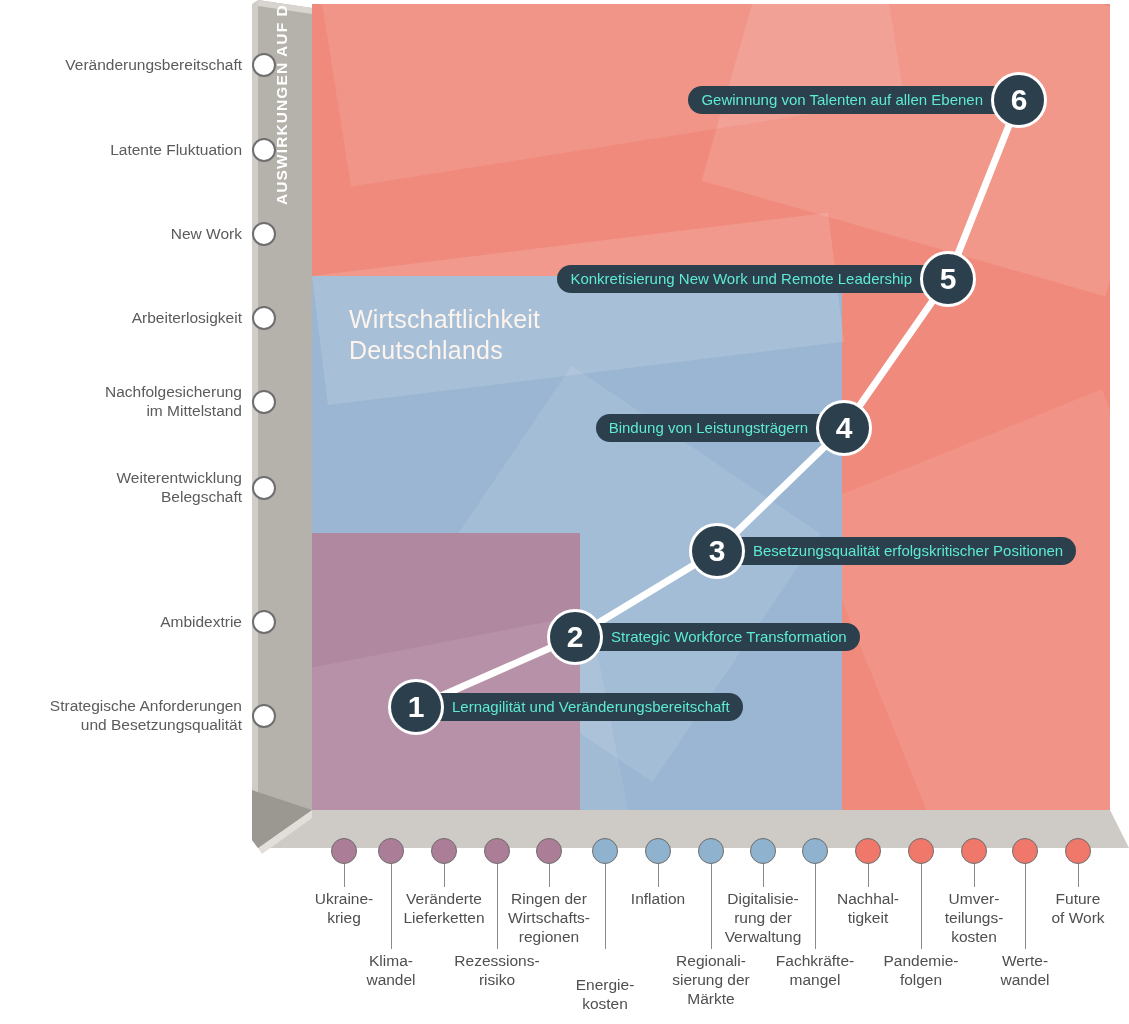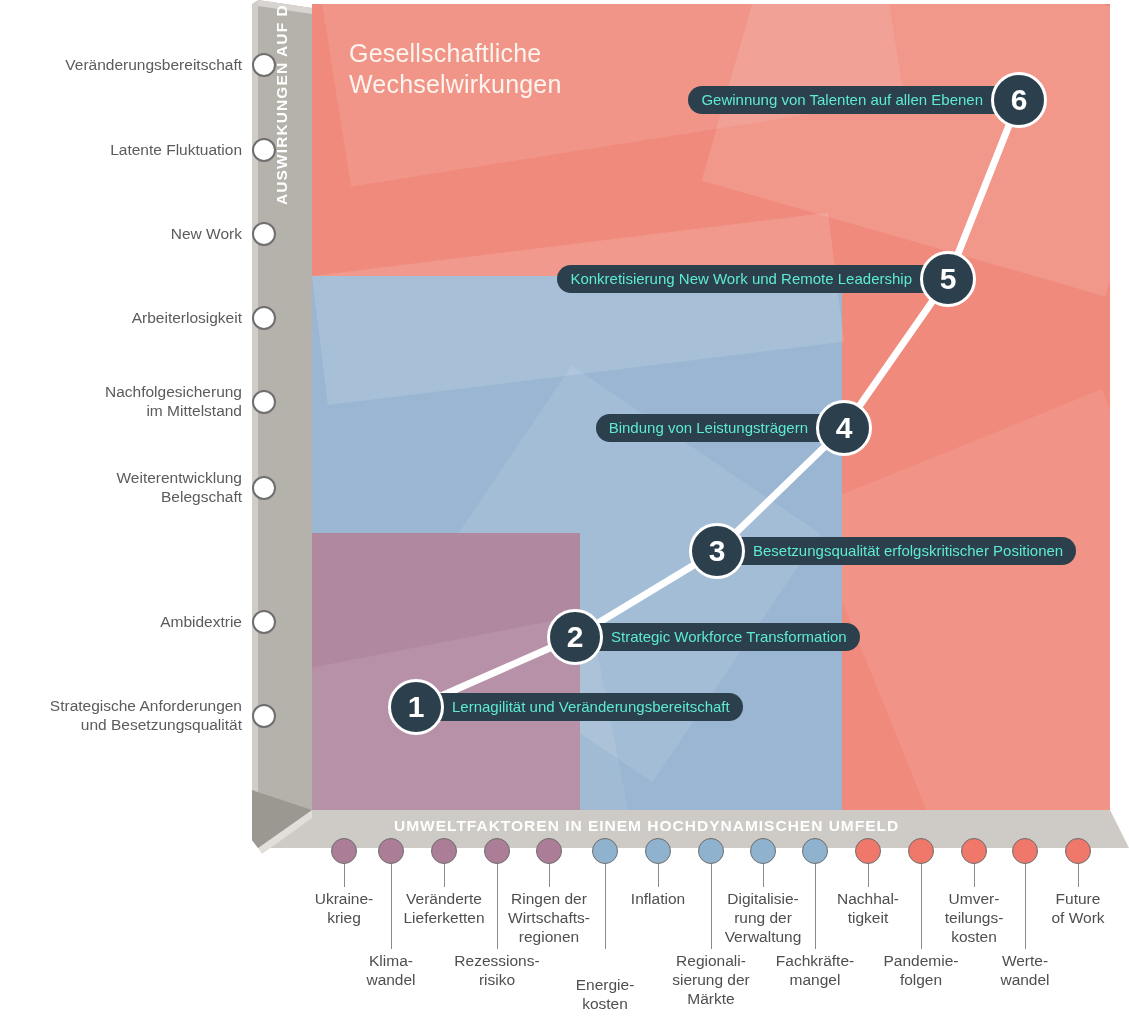--- a/index.html
+++ b/index.html
@@ -182,38 +182,37 @@
     <div class="facet" style="left:560px;top:430px;width:320px;height:420px;transform:rotate(-22deg);opacity:.09;"></div>
 
     <div class="quad" id="quad-blue"></div>
 
     <div class="facet" style="left:0px;top:272px;width:520px;height:130px;transform:rotate(-7deg);transform-origin:0 0;opacity:.13;"></div>
     <div class="facet" style="left:150px;top:420px;width:300px;height:300px;transform:rotate(34deg);opacity:.10;"></div>
 
     <div class="quad" id="quad-purple"></div>
     <div class="facet" style="left:-40px;top:640px;width:340px;height:200px;transform:rotate(-11deg);opacity:.08;"></div>
 
-    <div class="quad-title" id="title-gesell">Gesellschaftliche
-Wechselwirkungen</div>
+    <div class="quad-title" id="title-wirt">Wirtschaftlichkeit
+Deutschlands</div>
   </div>
 
   <svg class="abs" style="left:0;top:0;width:1129px;height:1024px;">
 
     <polygon points="258,0 312,8 312,810 258,848" fill="#b5b1ab"></polygon>
     <polygon points="258,0 312,8 312,14 258,6" fill="#d8d5d1"></polygon>
     <polygon points="252,4 258,0 258,848 252,840" fill="#d0cdc8"></polygon>
 
     <polygon points="258,848 312,810 1110,810 1129,848" fill="#cecbc6"></polygon>
     <polygon points="258,848 312,810 312,818 262,854" fill="#e2dfdb"></polygon>
 
     <polygon points="252,790 312,810 258,848 252,840" fill="#9b9791"></polygon>
   </svg>
 
   <div id="yaxis-label">AUSWIRKUNGEN AUF DIE UNTERNEHMEN</div>
-  <div id="xaxis-label">UMWELTFAKTOREN IN EINEM HOCHDYNAMISCHEN UMFELD</div>
 
   <div id="y-ticks">
       <div class="y-tick-circle" style="left: 252px; top: 53px;"></div>
       <div class="y-tick-label" style="left: 0px; width: 242px; top: 54.5px;">Veränderungsbereitschaft</div>
       <div class="y-tick-circle" style="left: 252px; top: 138px;"></div>
       <div class="y-tick-label" style="left: 0px; width: 242px; top: 139.5px;">Latente Fluktuation</div>
       <div class="y-tick-circle" style="left: 252px; top: 222px;"></div>
       <div class="y-tick-label" style="left: 0px; width: 242px; top: 223.5px;">New Work</div>
       <div class="y-tick-circle" style="left: 252px; top: 306px;"></div>
       <div class="y-tick-label" style="left: 0px; width: 242px; top: 307.5px;">Arbeiterlosigkeit</div>

